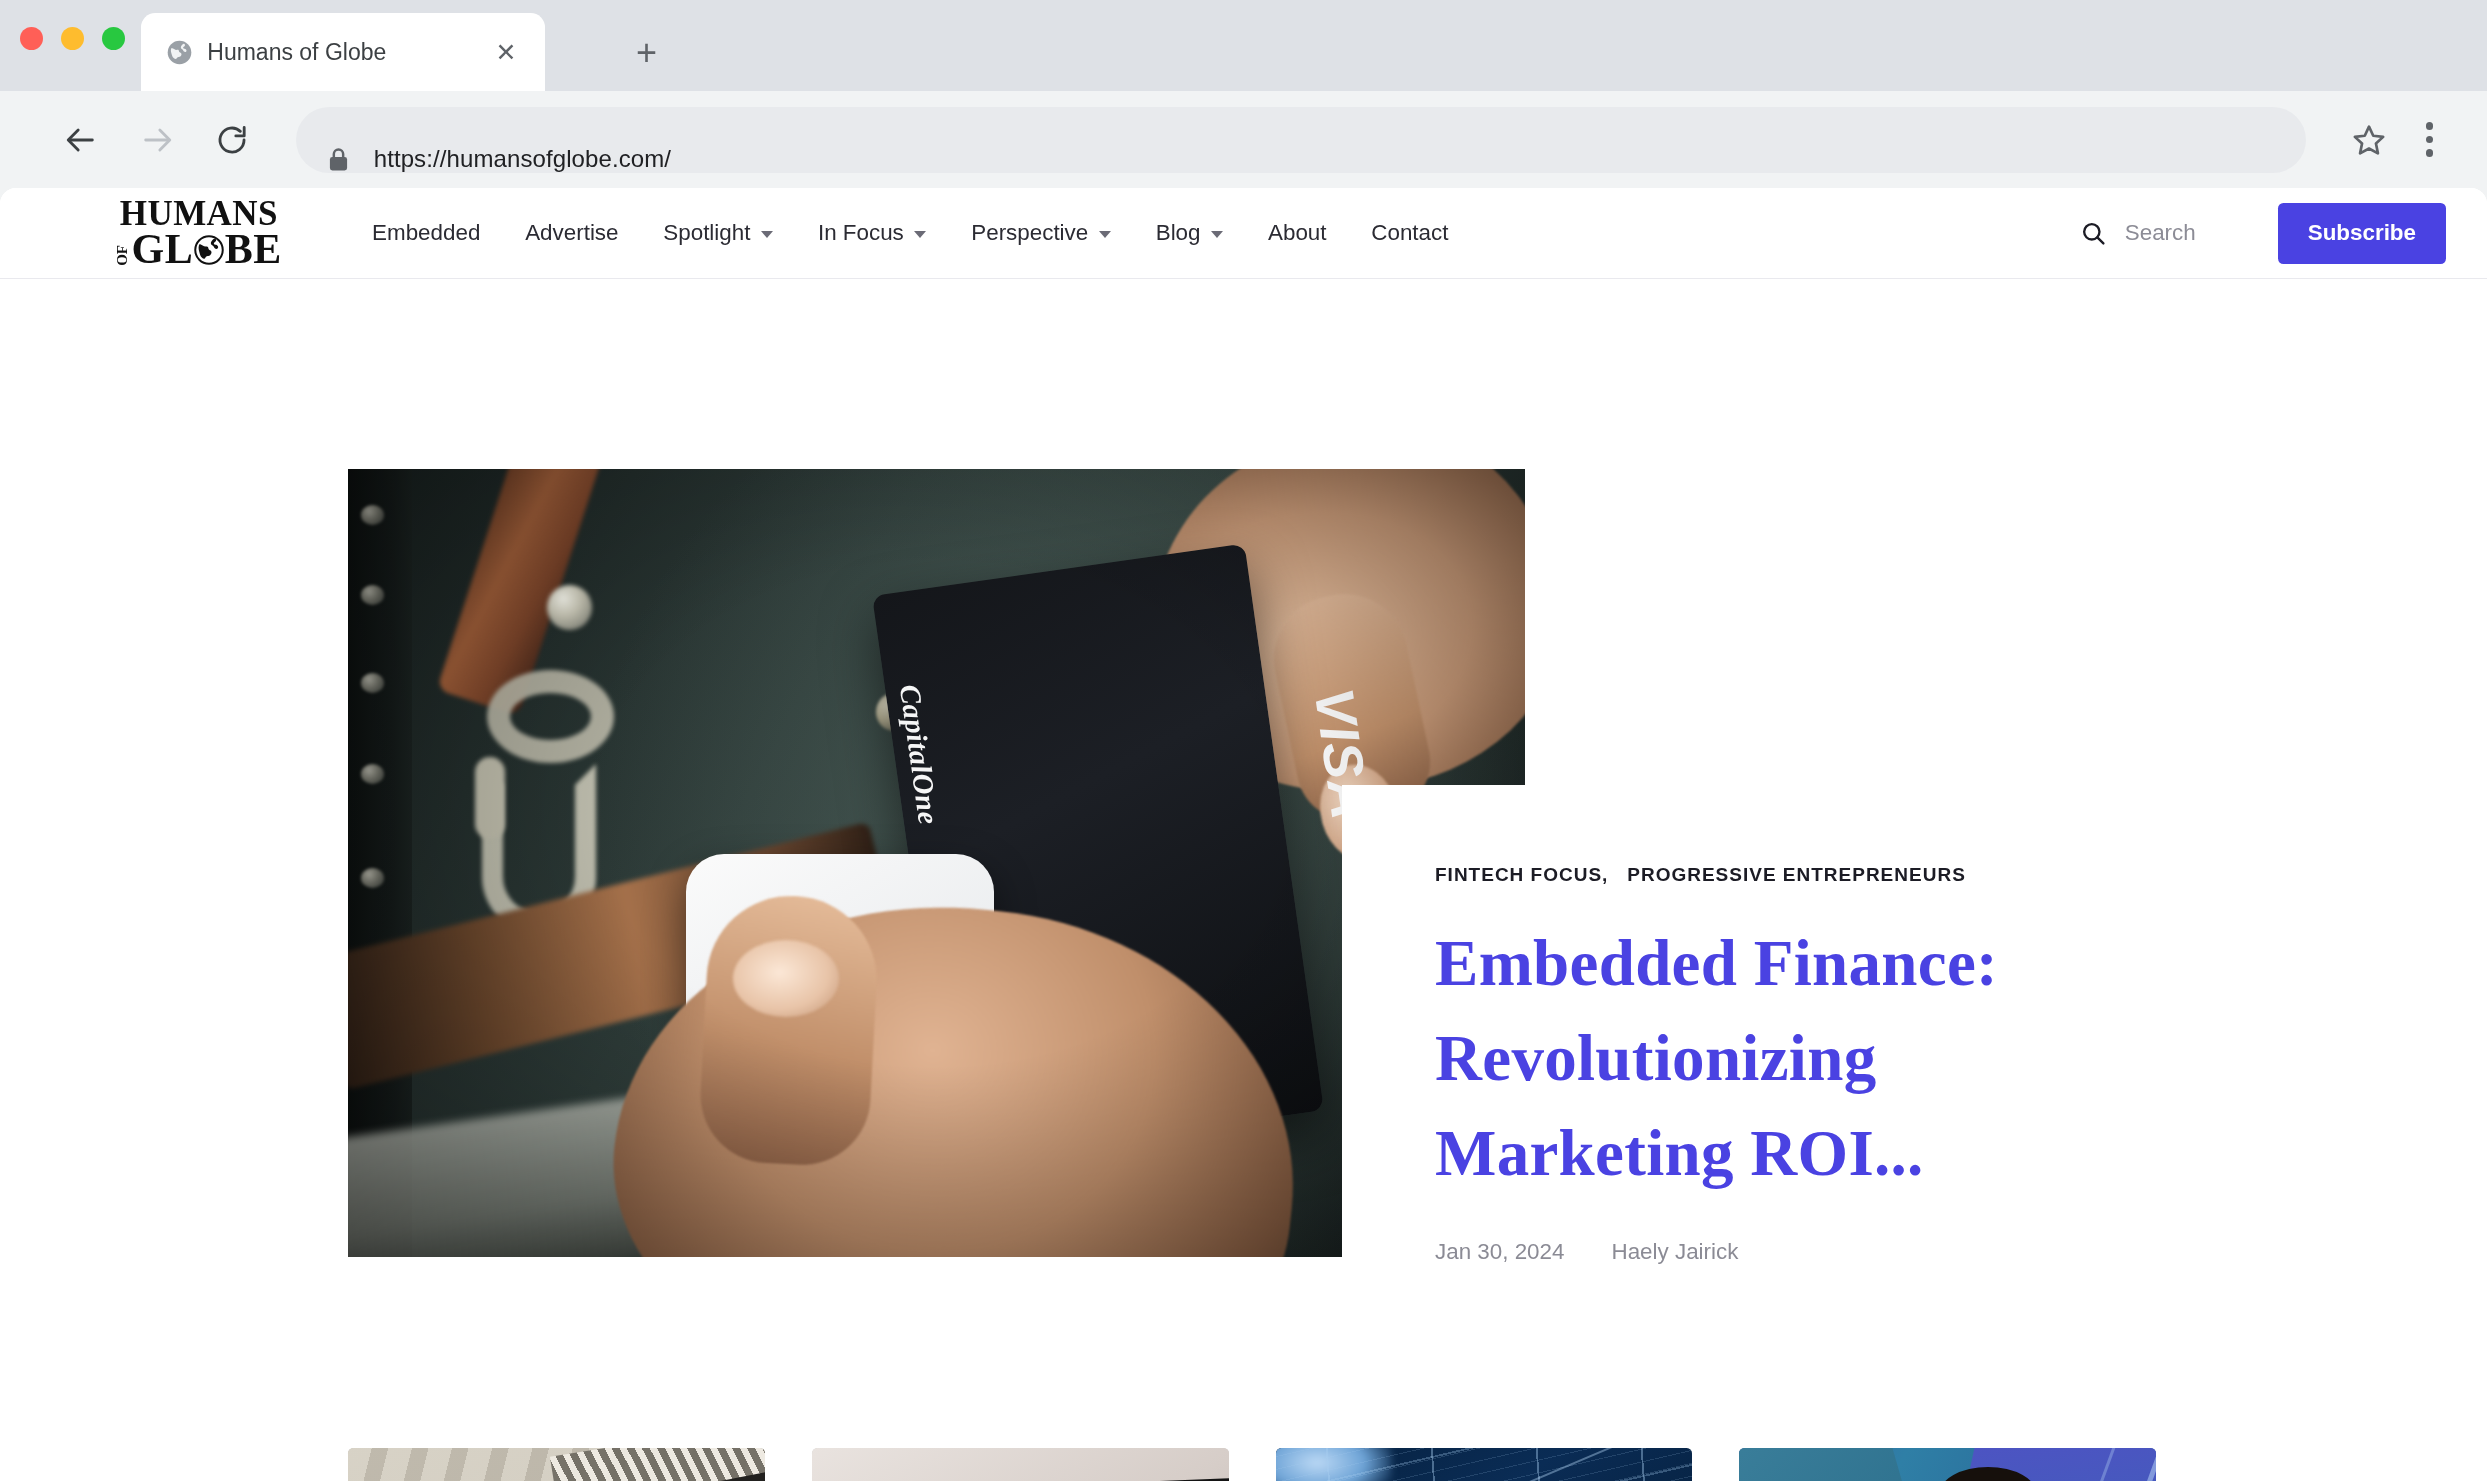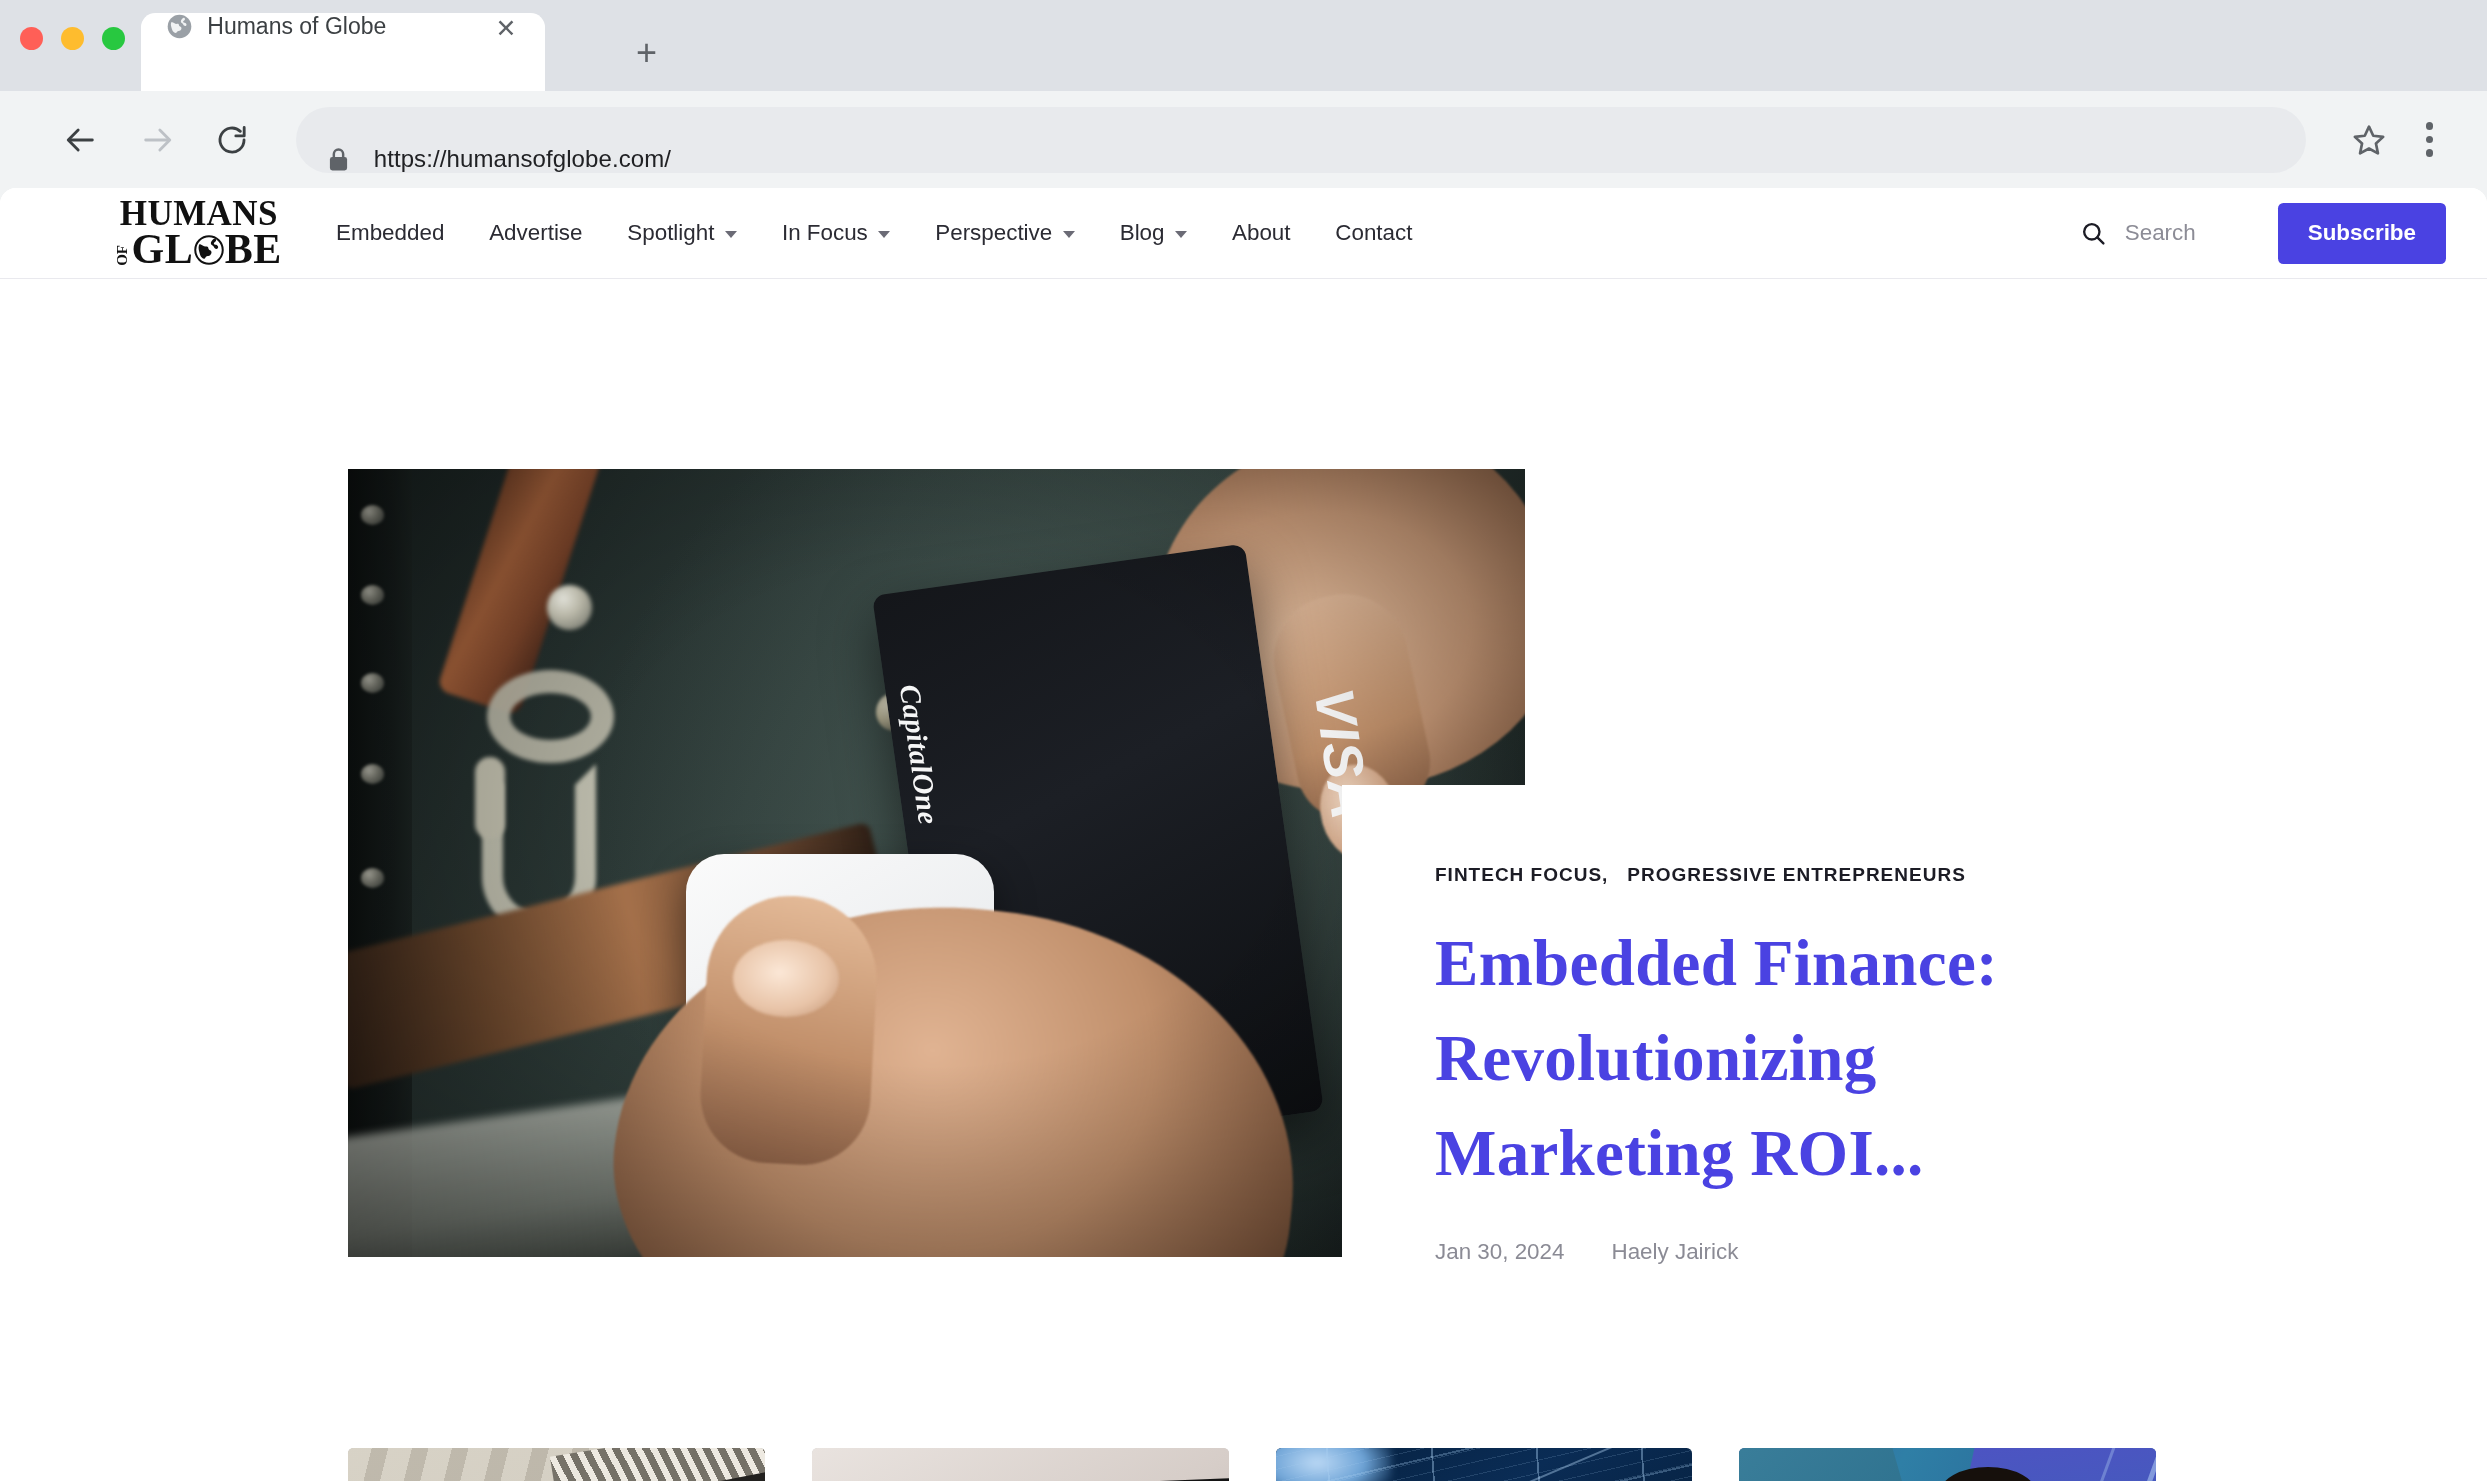--- a/index.html
+++ b/index.html
@@ -44,20 +44,21 @@
   .dot.green  { background: #28c840; }
 
   .tab {
     position: absolute;
     left: 141px; top: 12.5px;
     width: 404px;
     height: 79px;
     background: #ffffff;
     border-radius: 14.3px 14.3px 0 0;
     display: flex;
+    align-items: center;
     padding: 0 23px 0 25px;
   }
   .tab-favicon {
     width: 27px; height: 27px;
     flex: 0 0 27px;
     margin-right: 14.3px;
     display: flex; align-items: center; justify-content: center;
   }
   .tab-title {
     flex: 1 1 auto;
@@ -151,21 +152,21 @@
     height: 91px;
     background: #ffffff;
     border-bottom: 0.9px solid #e9e9ee;
     display: flex;
     align-items: center;
     padding: 0 41px 0 116px;
   }
 
   .logo {
     flex: 0 0 auto;
-    margin-right: 32px;
+    margin-right: 68px;
     display: flex;
     flex-direction: column;
     align-items: center;
     line-height: .92;
     color: #111111;
   }
   .logo-top {
     font-family: "Liberation Serif", serif;
     font-weight: bold;
     font-size: 35px;

